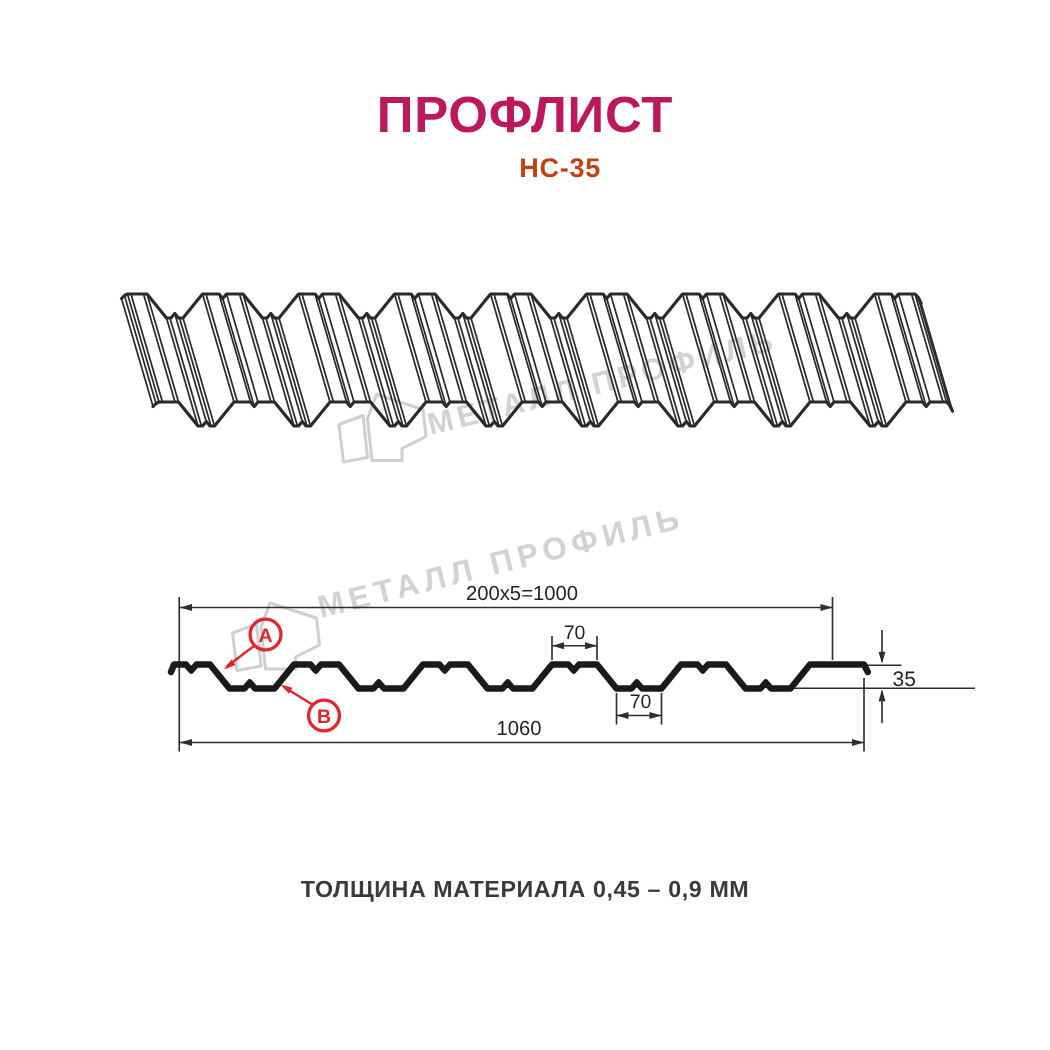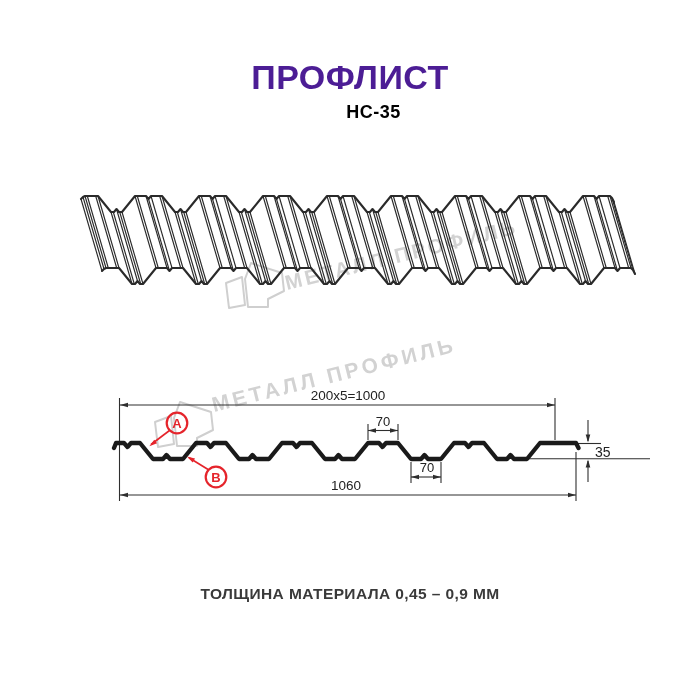--- a/index.html
+++ b/index.html
@@ -1,22 +1,22 @@
 <!DOCTYPE html>
 <html><head>
 <meta charset="utf-8">
 <style>
   html,body{margin:0;padding:0;background:#fff;}
   #stage{position:relative;width:700px;height:700px;background:#fff;overflow:hidden;
          font-family:"Liberation Sans",sans-serif;}
   #art{position:absolute;left:0;top:0;}
   .page-title{position:absolute;left:0;right:0;top:58px;text-align:center;
-    font-size:34px;font-weight:bold;letter-spacing:.5px;color:#4c1d95;}
+    font-size:34px;font-weight:bold;letter-spacing:.5px;color:#be185d;}
   .page-subtitle{position:absolute;left:0;right:0;top:102px;text-align:center;
-    font-size:18px;font-weight:bold;letter-spacing:.5px;color:#000000;padding-left:47px;}
+    font-size:18px;font-weight:bold;letter-spacing:.5px;color:#c2410c;padding-left:47px;}
   .page-footer{position:absolute;left:0;right:0;top:585px;text-align:center;
     font-size:15.5px;font-weight:bold;letter-spacing:.4px;color:#3a3a3a;}
   .wm{font-weight:bold;font-size:20.5px;letter-spacing:3px;fill:#d2d2d2;}
   .wm2{font-size:21px;letter-spacing:3.5px;}
   .logo{fill:#ffffff;stroke:#cfcfcf;stroke-width:2;stroke-linejoin:round;}
   .dim{font-size:13.5px;fill:#222;}
   .dim-s{font-size:13px;}
   .dim-h{font-size:14px;}
   .mk{font-size:13px;font-weight:bold;fill:#e5242b;text-anchor:middle;}
   text.dim{text-anchor:middle;}

